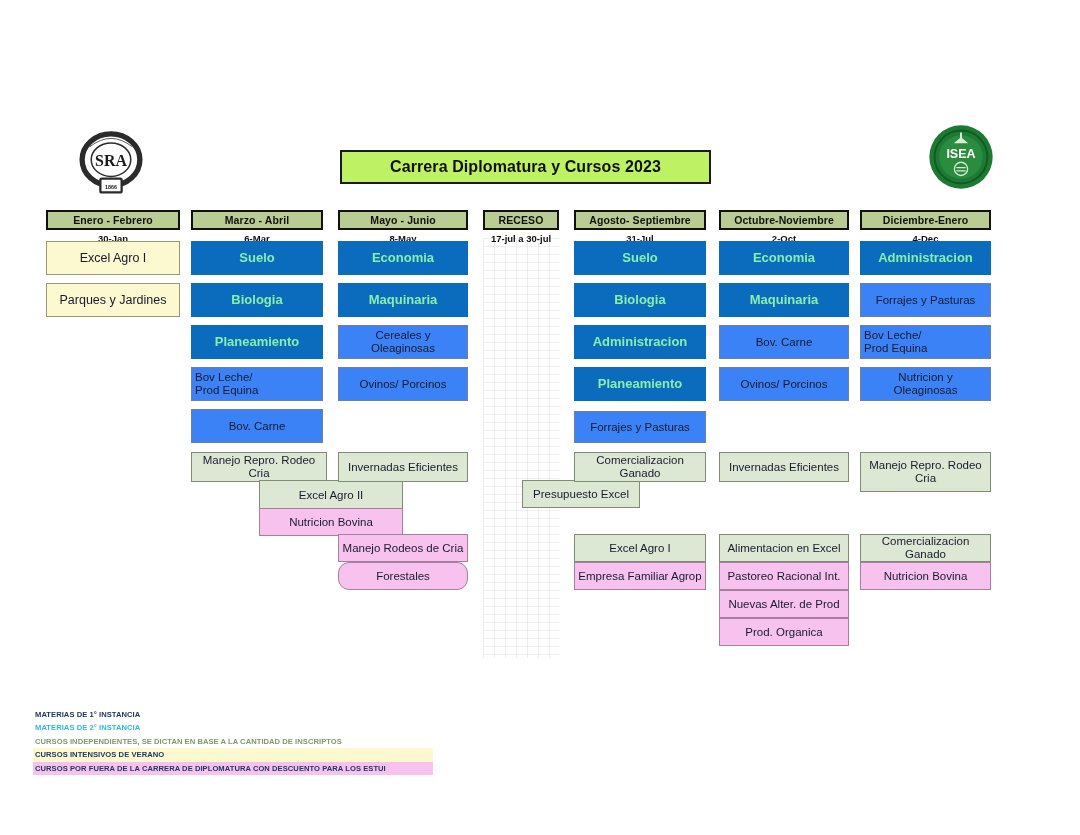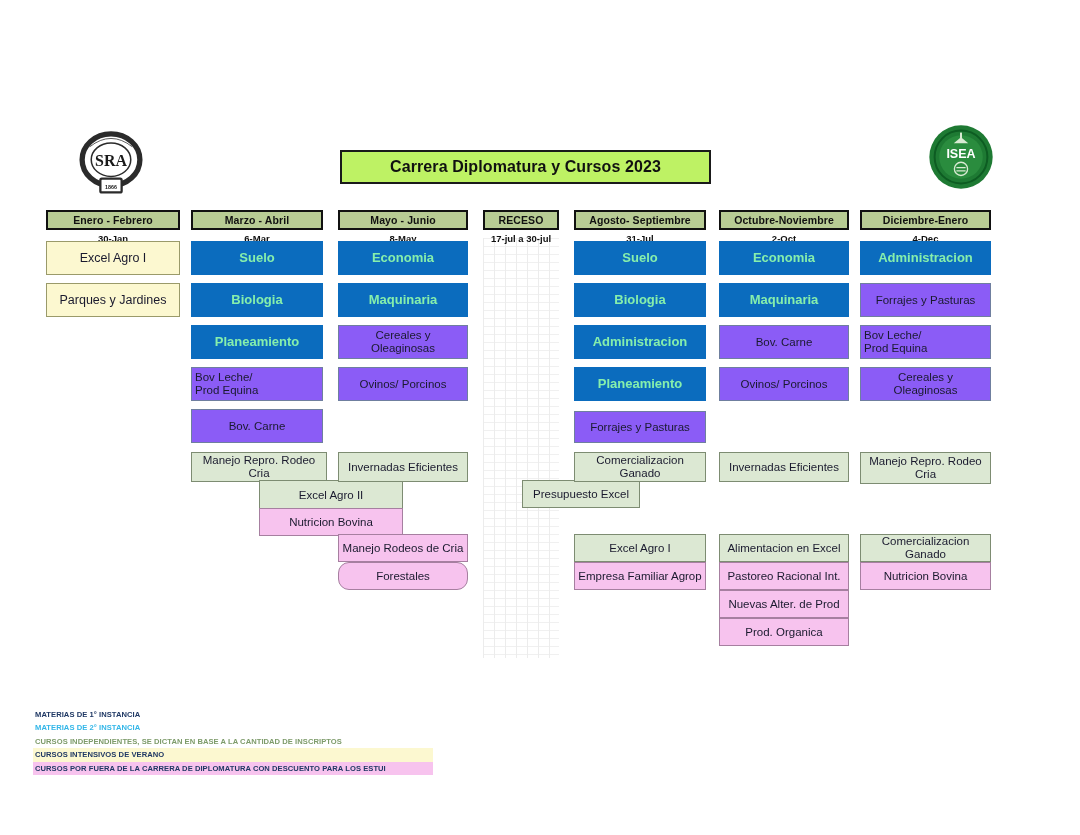--- a/index.html
+++ b/index.html
@@ -64,21 +64,21 @@
     padding: 1px 3px;
   }
   .box.blue {
     background: #0B6CBE;
     color: #86efac;
     font-weight: bold;
     border-color: #0B6CBE;
     font-size: 13px;
   }
   .box.lblue {
-    background: #8b5cf6;
+    background: #3b82f6;
     color: #1a1a2e;
     border-color: #6f7f9f;
   }
   .box.green {
     background: #DCE8D3;
     color: #1a1a2e;
     border-color: #7d8c72;
   }
   .box.pink {
     background: #F7C3EE;
@@ -213,24 +213,24 @@
     <div class="box pink" style="left: 719px; top: 562px; width: 130px; height: 28px;">Pastoreo Racional Int.</div>
     <div class="box pink" style="left: 719px; top: 590px; width: 130px; height: 28px;">Nuevas Alter. de Prod</div>
     <div class="box pink" style="left: 719px; top: 618px; width: 130px; height: 28px;">Prod. Organica</div>
     <div class="box blue" style="left: 860px; top: 241px; width: 131px; height: 34px;">Administracion</div>
     <div class="box lblue" style="left: 860px; top: 283px; width: 131px; height: 34px;">Forrajes y Pasturas</div>
     <div class="box lblue leftish" style="left: 860px; top: 325px; width: 131px; height: 34px;">
       <span class="ml">Bov Leche/
 Prod Equina</span>
     </div>
     <div class="box lblue" style="left: 860px; top: 367px; width: 131px; height: 34px;">
-      <span class="ml">Cereales y
+      <span class="ml">Nutricion y
 Oleaginosas</span>
     </div>
-    <div class="box green" style="left: 860px; top: 452px; width: 131px; height: 32px;">
+    <div class="box green" style="left: 860px; top: 452px; width: 131px; height: 40px;">
       <span class="ml">Manejo Repro. Rodeo
 Cria</span>
     </div>
     <div class="box green" style="left: 860px; top: 534px; width: 131px; height: 28px;">Comercializacion Ganado</div>
     <div class="box pink" style="left: 860px; top: 562px; width: 131px; height: 28px;">Nutricion Bovina</div>
   </div>
 
 <div id="legend">
     <div class="legend-row" style="color: rgb(31, 56, 100); background: transparent;">MATERIAS DE 1° INSTANCIA</div>
     <div class="legend-row" style="color: rgb(50, 182, 232); background: transparent;">MATERIAS DE 2° INSTANCIA</div>

